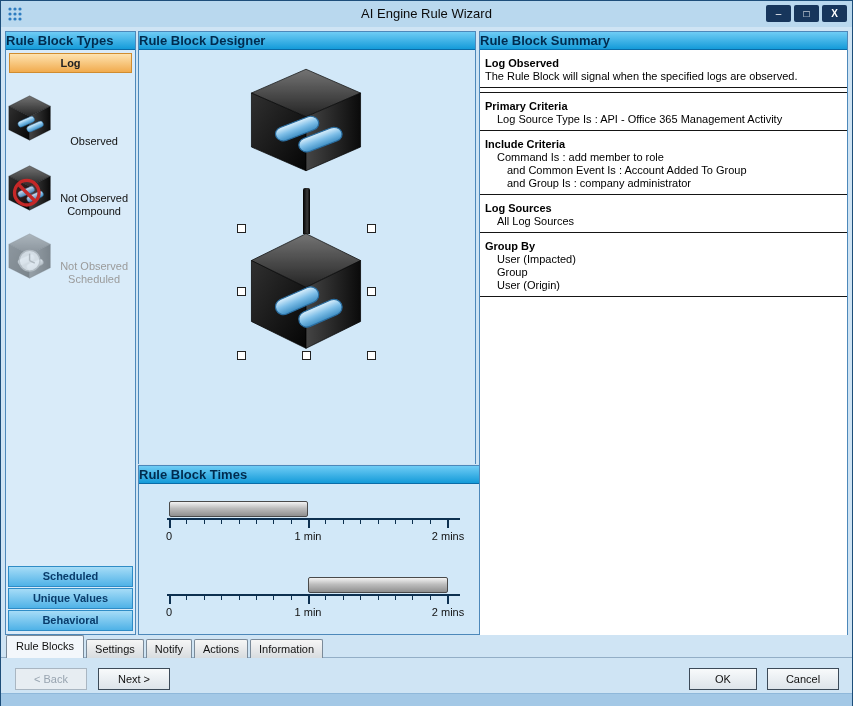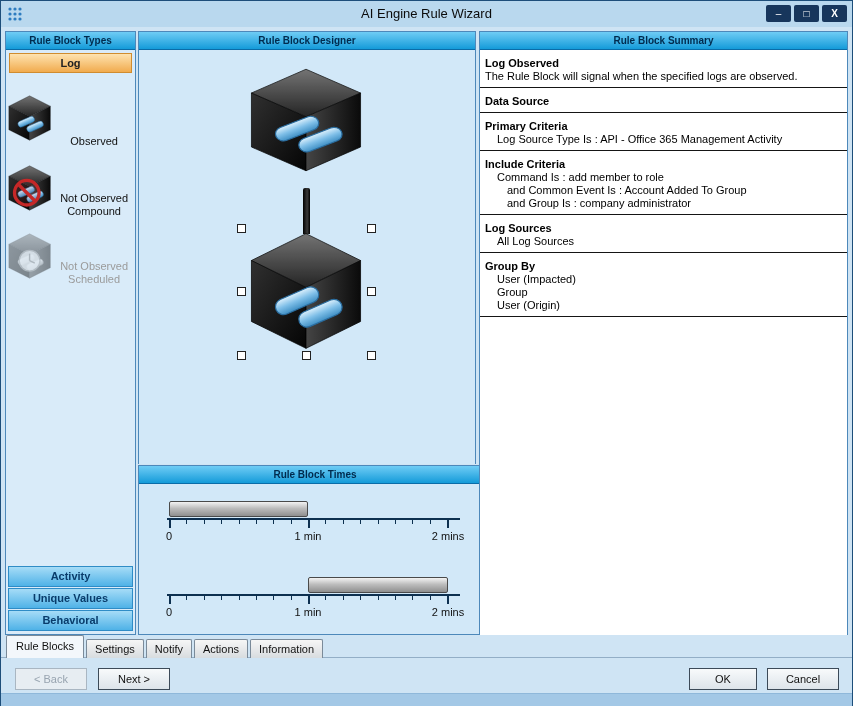--- a/index.html
+++ b/index.html
@@ -7,21 +7,21 @@
   .window{position:absolute;left:0;top:0;width:851px;height:704px;background:#cfe4f4;border:1px solid #1d4e7a;}
   
   .titlebar{position:absolute;left:0;top:0;width:100%;height:26px;background:#b9d8ee;}
   .app-icon{position:absolute;left:6px;top:5px;width:16px;height:16px;}
   .title{position:absolute;left:0;right:0;top:5px;text-align:center;font-size:13px;color:#0b0b0b;}
   .controls{position:absolute;right:5px;top:4px;display:flex;gap:3px;}
   .wbtn{width:25px;height:17px;background:#17365c;color:#fff;font-size:10px;line-height:17px;text-align:center;border-radius:2px;cursor:default;}
   .wbtn.close{font-weight:bold;}
   
   .panel{position:absolute;border:1px solid #4d88ba;background:#d2e8f8;box-sizing:border-box;}
-  .panel-header{height:17px;line-height:17px;text-align:center;font-size:10px;font-weight:bold;color:#002b4e;
+  .panel-header{height:17px;line-height:17px;font-size:13px;font-weight:bold;color:#002b4e;
     background:linear-gradient(#6fccf5,#149bd9);border-bottom:1px solid #0a6ca8;}
   
   .left-panel{left:4px;top:30px;width:131px;height:604px;display:flex;flex-direction:column;background:#d9ebf9;}
   .log-btn{margin:3px;height:18px;line-height:18px;text-align:center;font-size:11px;font-weight:bold;color:#222;
     background:linear-gradient(#fee3b0,#f1ab4e);border:1px solid #d08c2f;cursor:pointer;}
   .type-item{display:flex;flex-direction:row;align-items:flex-end;cursor:pointer;}
   .ti-1{margin-top:12px;} .ti-2{margin-top:10px;} .ti-3{margin-top:8px;}
   .cube-icon{width:60px;height:60px;}
   .type-label{font-size:11px;color:#111;text-align:center;width:104px;line-height:13px;}
   .type-item.disabled .type-label{color:#9b9b9b;}
@@ -152,21 +152,21 @@
       <svg class="cube-icon" viewBox="0 0 100 100">
         <use href="#cubeShape"></use>
         <circle cx="50" cy="60" r="22" fill="#e6e6e6" opacity="0.85" stroke="#8d8d8d" stroke-width="3"></circle>
         <line x1="50" y1="60" x2="50" y2="45" stroke="#777" stroke-width="3"></line>
         <line x1="50" y1="60" x2="61" y2="65" stroke="#777" stroke-width="3"></line>
       </svg>
       <div class="type-label">Not Observed Scheduled</div>
     </div>
 
     <div class="left-bottom">
-      <div class="blue-btn">Activity</div>
+      <div class="blue-btn">Scheduled</div>
       <div class="blue-btn">Unique Values</div>
       <div class="blue-btn">Behavioral</div>
     </div>
   </div>
 
   <div class="panel designer">
     <div class="panel-header">Rule Block Designer</div>
     <div class="canvas">
       <svg class="cube-big" style="left:105px;top:16px;width:124px;height:108px" viewBox="0 0 100 100" preserveAspectRatio="none">
           <use href="#cubeShape"></use>
@@ -246,21 +246,20 @@
     </div>
   </div>
 
   <div class="panel summary">
     <div class="panel-header">Rule Block Summary</div>
     <div class="summary-body">
       <div class="sum-title first">Log Observed</div>
       <div class="sum-line">The Rule Block will signal when the specified logs are observed.</div>
       <hr class="sum-hr">
 
-      <div class="sum-title">Data Source</div>
       <hr class="sum-hr">
 
       <div class="sum-title">Primary Criteria</div>
       <div class="sum-line ind1">Log Source Type Is : API - Office 365 Management Activity</div>
       <hr class="sum-hr">
 
       <div class="sum-title">Include Criteria</div>
       <div class="sum-line ind1">Command Is : add member to role</div>
       <div class="sum-line ind2">and Common Event Is : Account Added To Group</div>
       <div class="sum-line ind2">and Group Is : company administrator</div>

